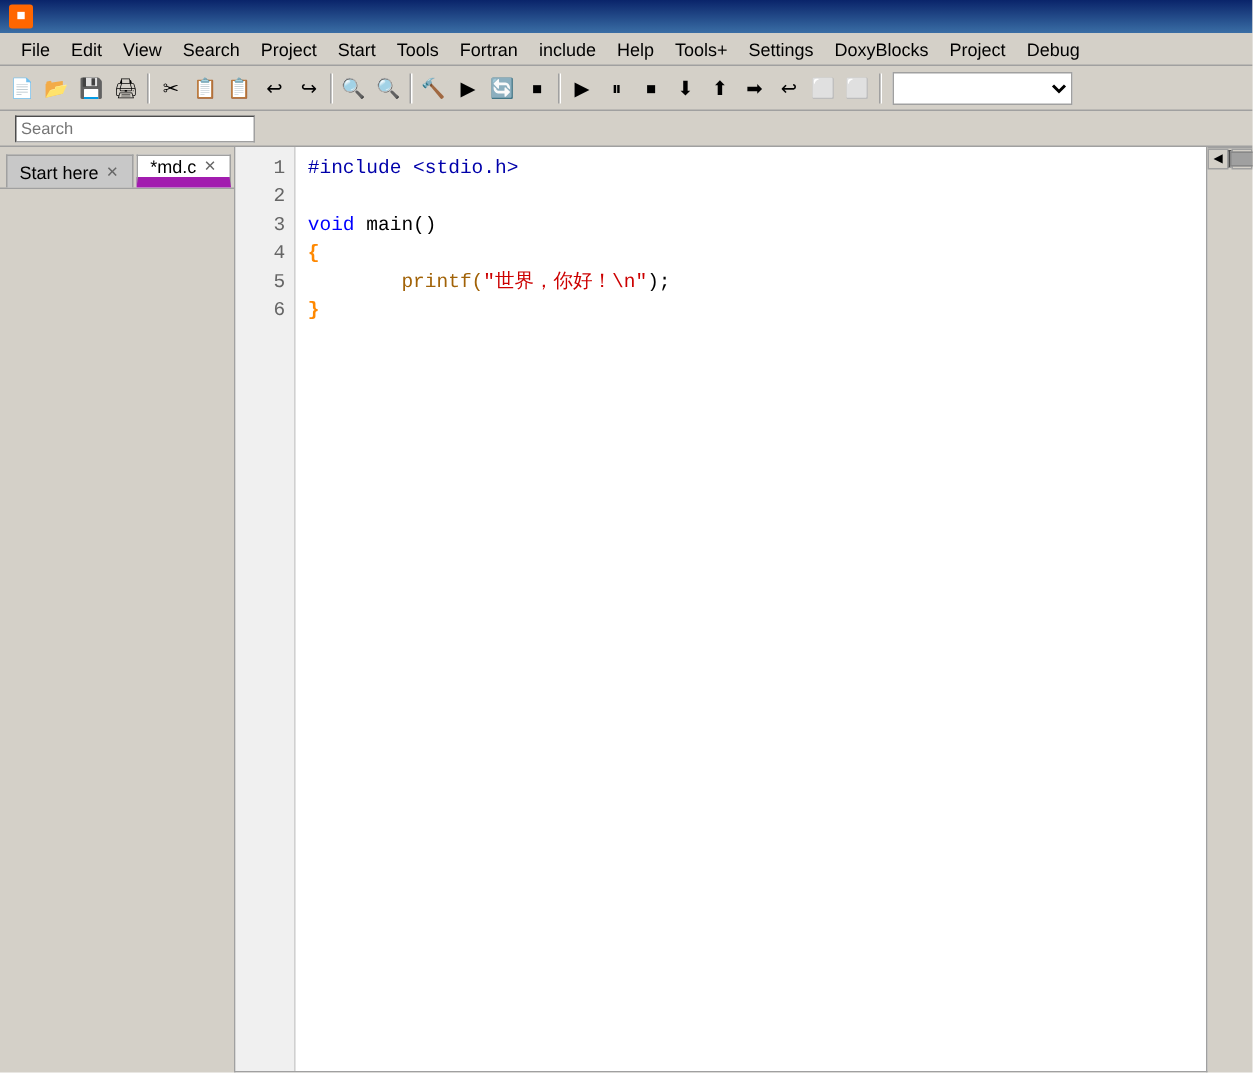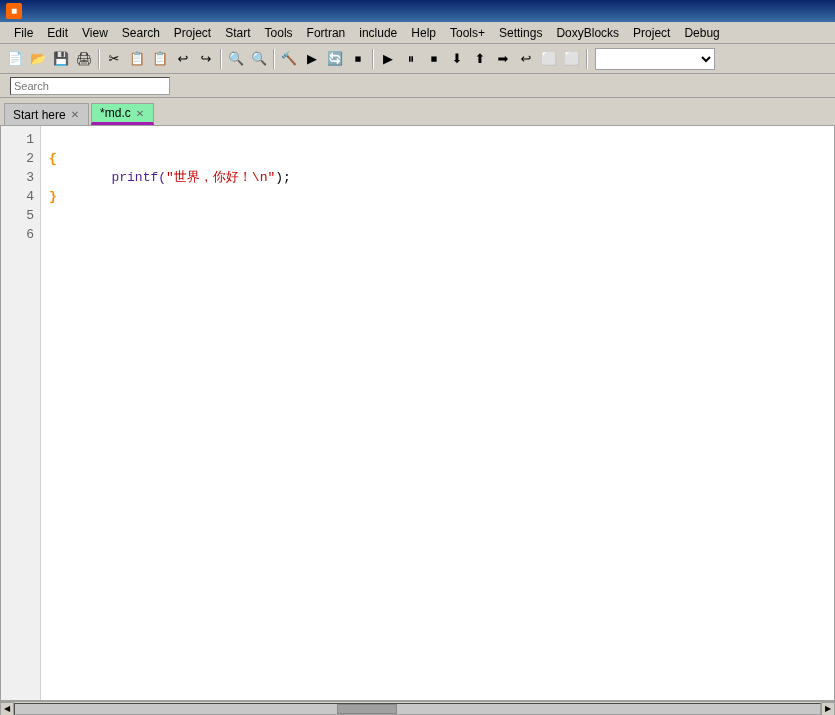--- a/index.html
+++ b/index.html
@@ -102,21 +102,20 @@
       border: 1px inset #a0a0a0;
       background: white;
       font-size: 11px;
       padding: 0 3px;
       width: 160px;
     }
 
     
     #main-area {
       display: flex;
-      flex-direction: column;
       height: calc(715px - 22px - 22px - 30px - 24px);
     }
 
     
     #editor-tabs {
       background: #d4d0c8;
       border-bottom: 1px solid #a0a0a0;
       display: flex;
       align-items: flex-end;
       padding-top: 4px;
@@ -130,22 +129,22 @@
       padding: 3px 8px;
       background: #c8c8c8;
       border: 1px solid #a0a0a0;
       border-bottom: none;
       cursor: pointer;
       font-size: 12px;
       margin-right: 2px;
       height: 22px;
     }
     .editor-tab.active {
-      background: #86efac;
-      border-bottom: 3px solid #a21caf;
+      background: #ffffff;
+      border-bottom: 7px solid #a21caf;
       position: relative;
       z-index: 1;
     }
     .tab-close {
       font-size: 10px;
       color: #666;
       cursor: pointer;
       padding: 0 1px;
     }
 
@@ -303,23 +302,25 @@
   <div id="editor-area">
     <div id="line-numbers">
     <div>1</div>
         <div>2</div>
         <div>3</div>
         <div>4</div>
         <div>5</div>
         <div>6</div>
       </div>
     <div id="code-area">
+    <div class="code-line"><span class="preproc">#include &lt;stdio.h&gt;</span></div>
         <div class="code-line">&nbsp;</div>
+        <div class="code-line"><span class="kw">void</span> main()</div>
         <div class="code-line"><span class="brace">{</span></div>
-        <div class="code-line">        <span style="color:#4c1d95">printf(</span><span style="color:#cc0000">"世界，你好！\n"</span><span style="color:#000">);</span></div>
+        <div class="code-line">        <span style="color:#a16207">printf(</span><span style="color:#cc0000">"世界，你好！\n"</span><span style="color:#000">);</span></div>
         <div class="code-line"><span class="brace">}</span></div>
       </div>
   </div>
 
   <div id="h-scrollbar">
     <div class="scroll-arrow">◀</div>
     <div class="scroll-track">
       <div class="scroll-thumb"></div>
     </div>
     <div class="scroll-arrow">▶</div>

